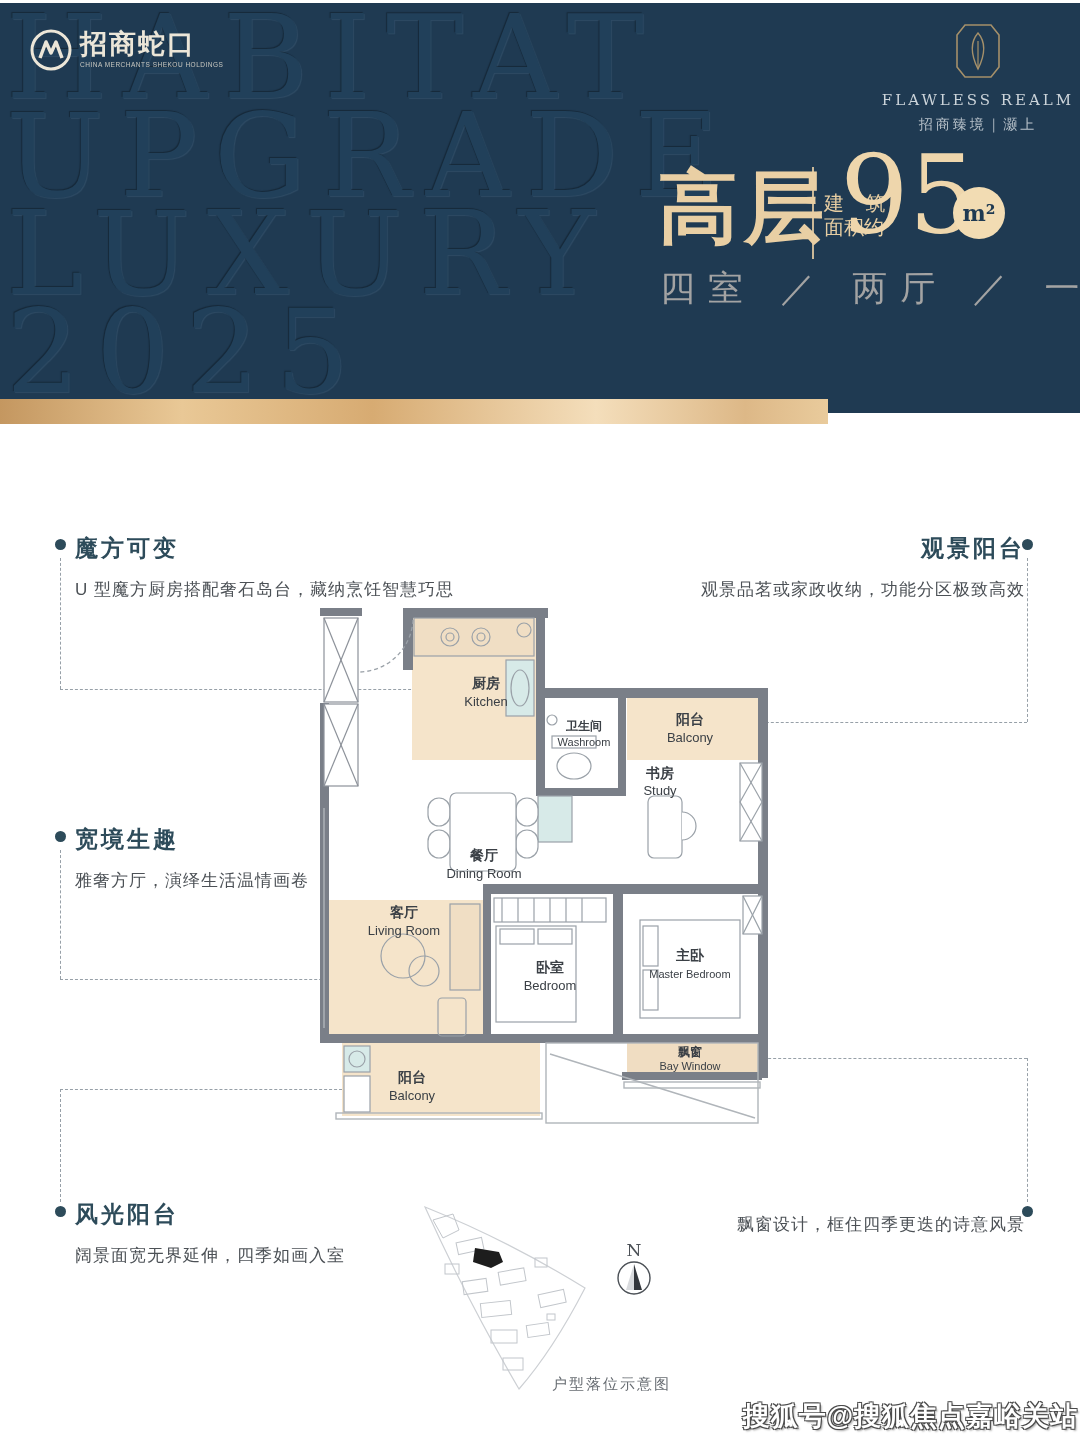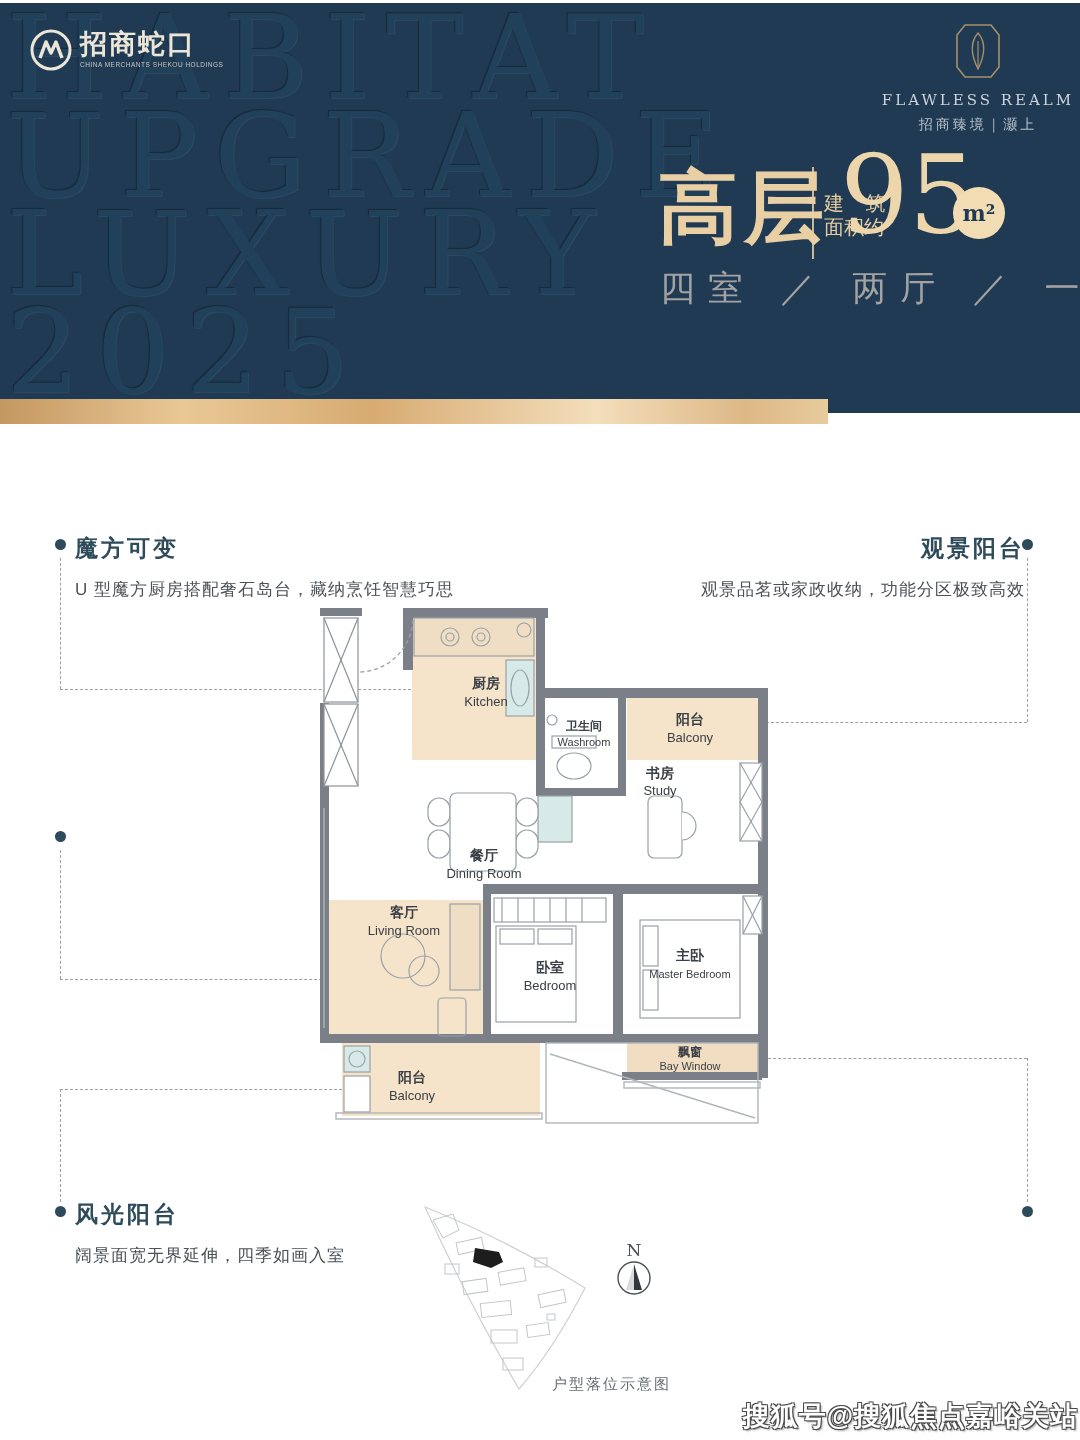--- a/index.html
+++ b/index.html
@@ -104,25 +104,30 @@
   <div class="header-ext"></div>
 
   <div class="callout right" style="top:533px;right:55px;">
     <div class="t">观景阳台</div>
     <div class="d">观景品茗或家政收纳，功能分区极致高效</div>
   </div>
   <div class="callout" style="top:533px;left:75px;">
     <div class="t">魔方可变</div>
     <div class="d">U 型魔方厨房搭配奢石岛台，藏纳烹饪智慧巧思</div>
   </div>
+  <div class="callout" style="top:824px;left:75px;">
+    <div class="t">宽境生趣</div>
+    <div class="d">雅奢方厅，演绎生活温情画卷</div>
+  </div>
   <div class="callout" style="top:1199px;left:75px;">
     <div class="t">风光阳台</div>
     <div class="d">阔景面宽无界延伸，四季如画入室</div>
   </div>
   <div class="callout right" style="top:1199px;right:55px;">
+    <div class="d">飘窗设计，框住四季更迭的诗意风景</div>
   </div>
 
   <div class="bullet" style="top:539px;left:55px;"></div>
   <div class="bullet" style="top:539px;left:1022px;"></div>
   <div class="bullet" style="top:831px;left:55px;"></div>
   <div class="bullet" style="top:1206px;left:55px;"></div>
   <div class="bullet" style="top:1206px;left:1022px;"></div>
 
   <div class="dash-v" style="top:558px;left:60px;height:131px;"></div>
   <div class="dash-h" style="top:689px;left:60px;width:366px;"></div>

